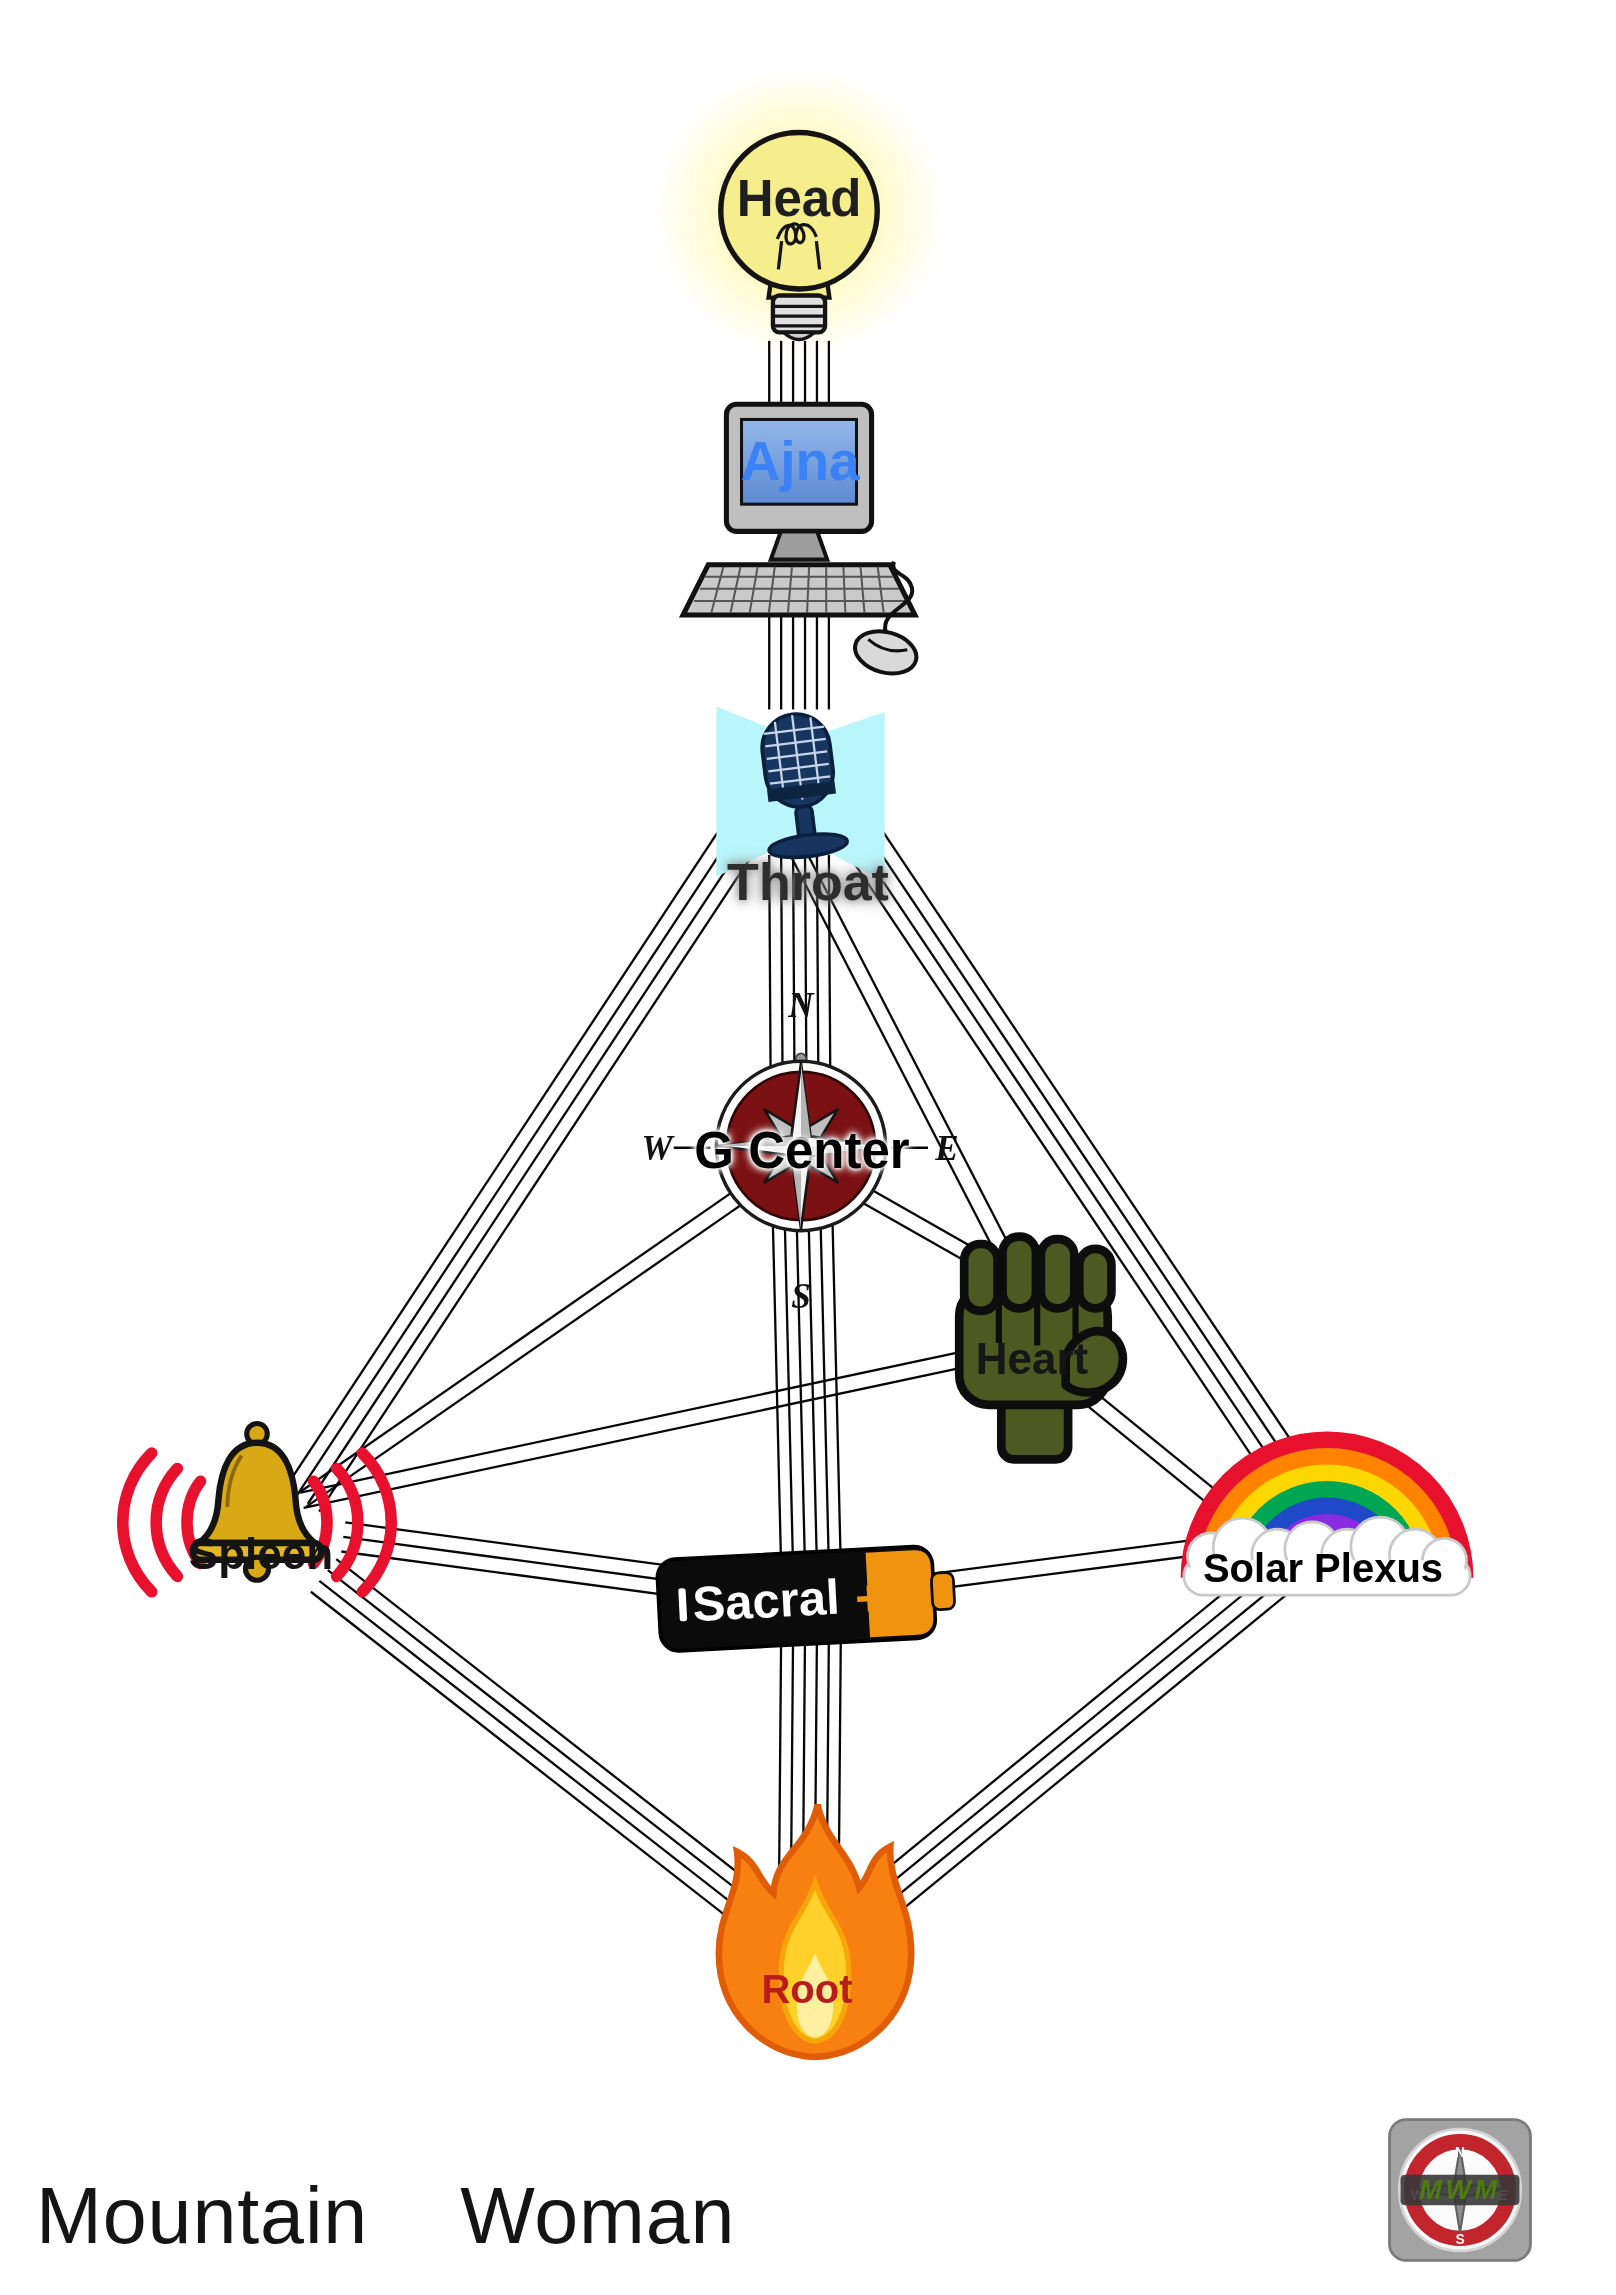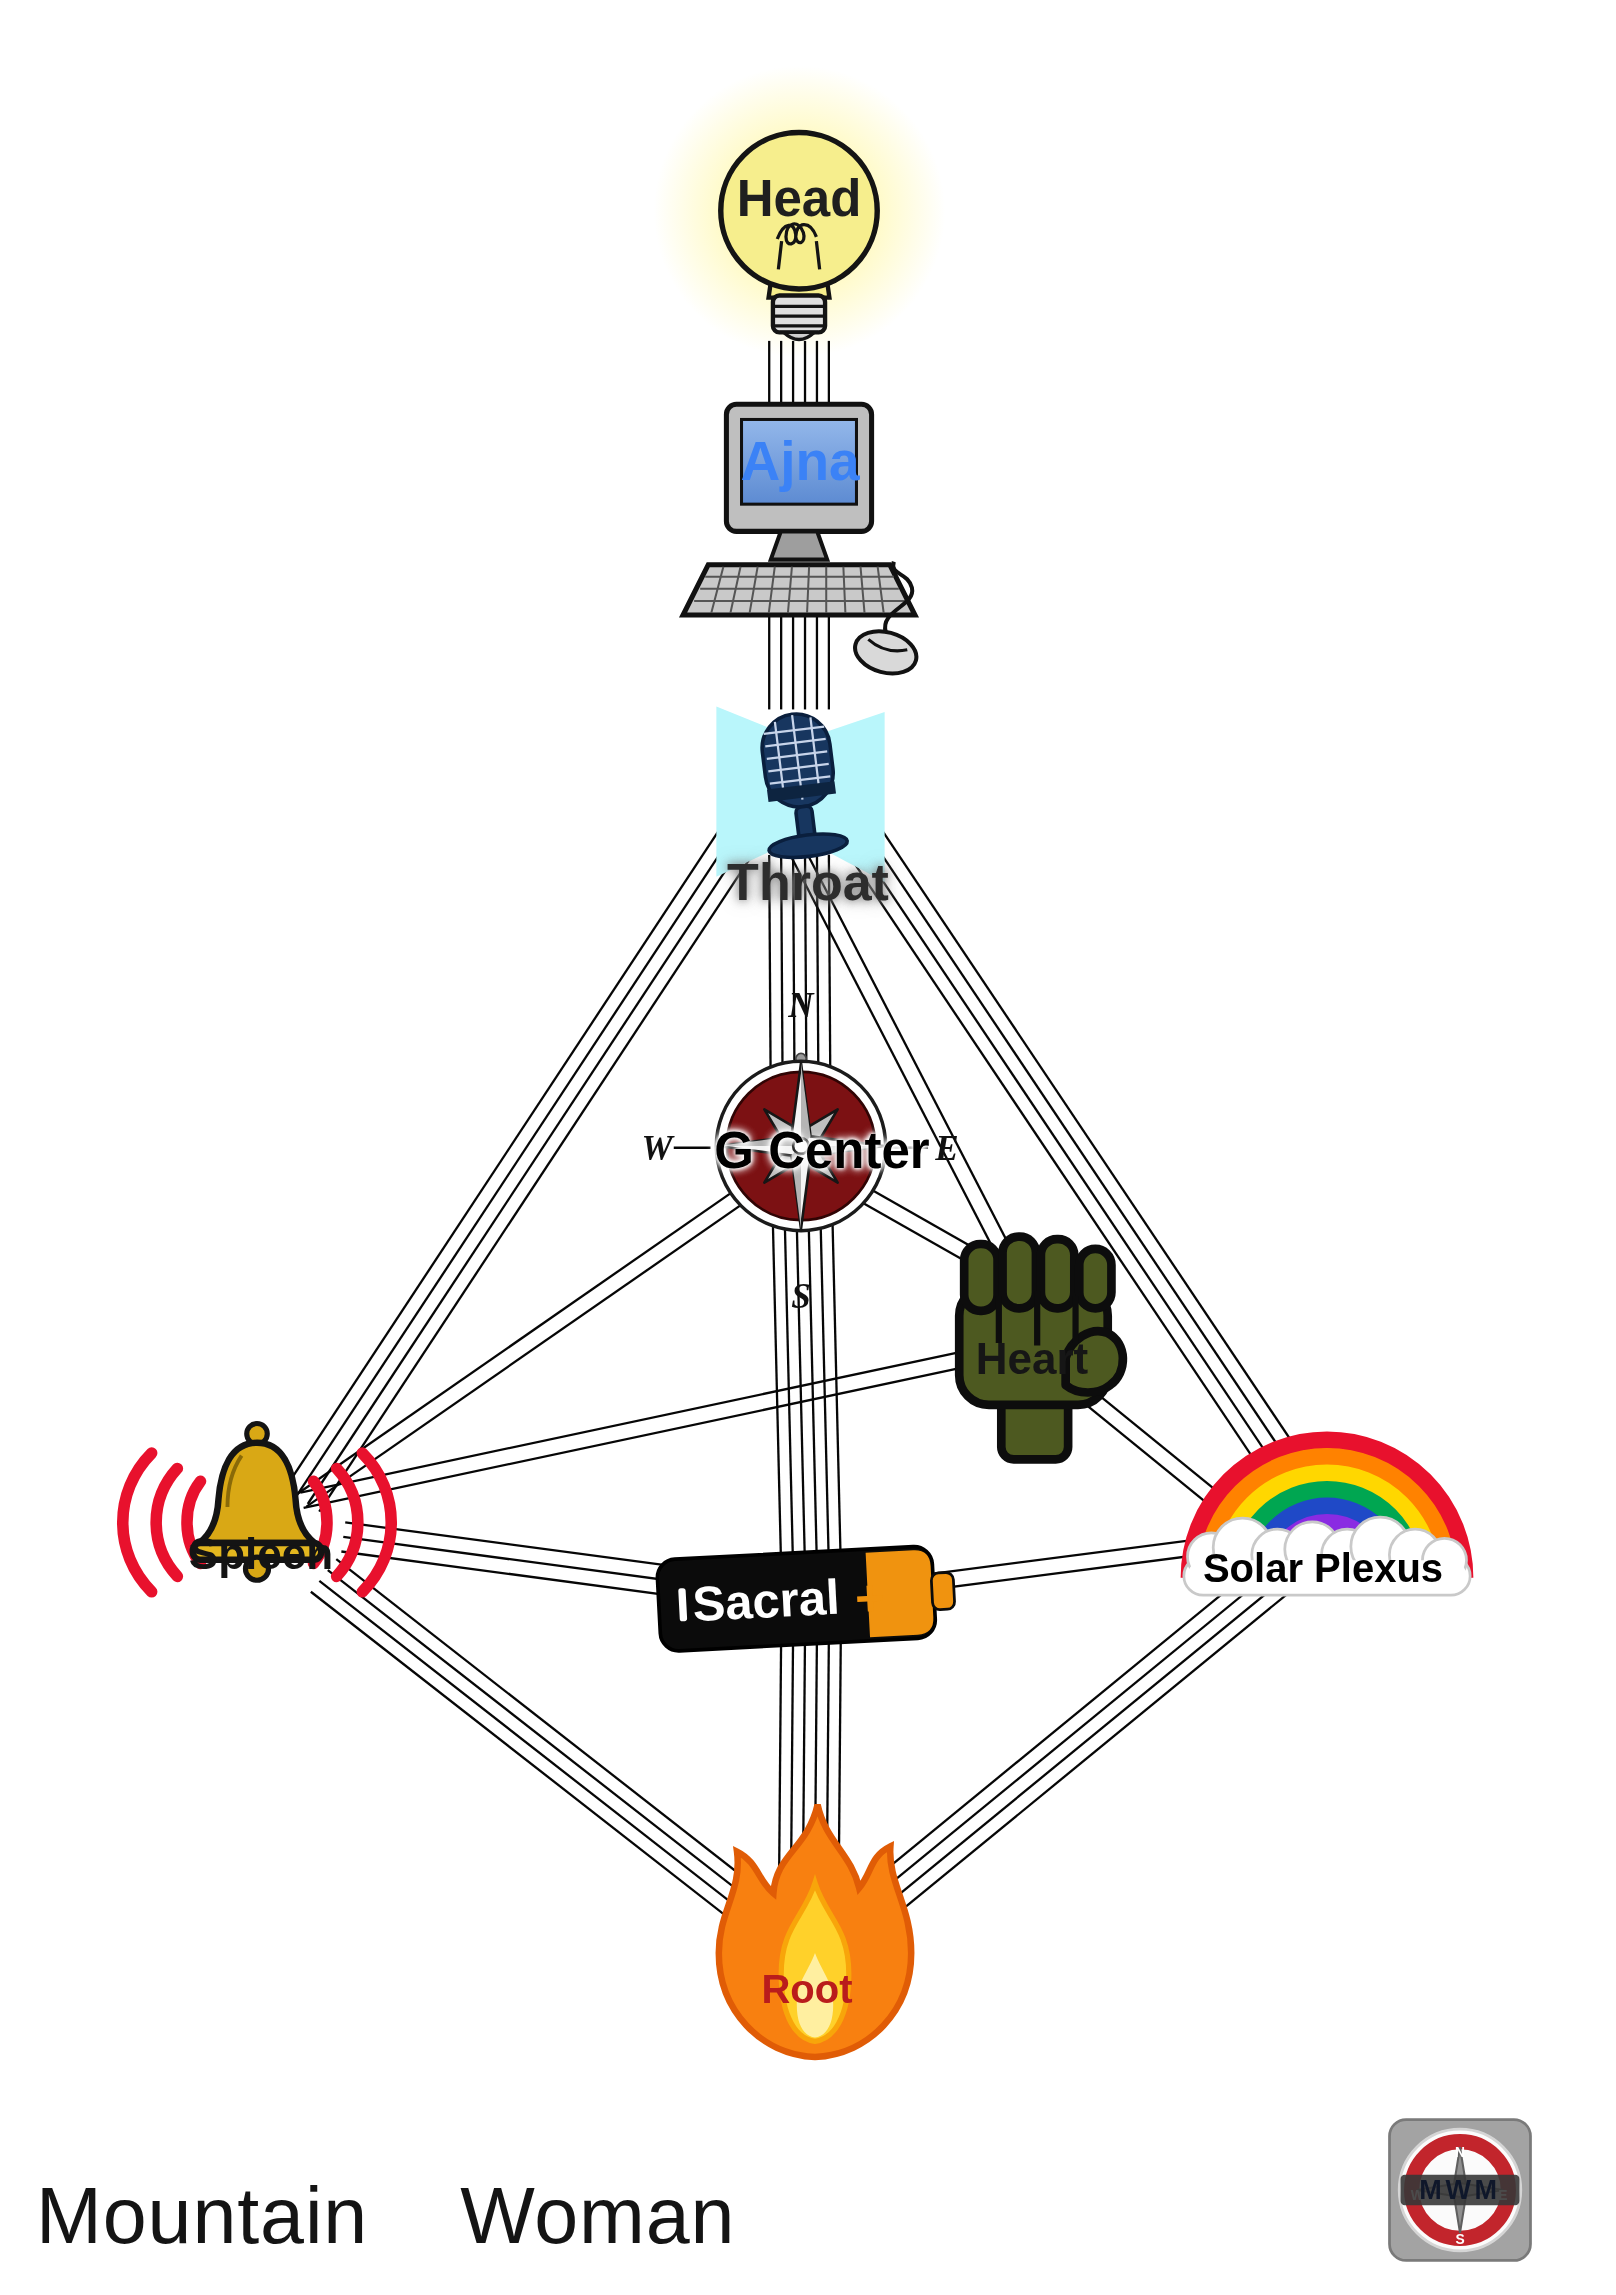--- a/index.html
+++ b/index.html
@@ -145,21 +145,21 @@
     <polygon points="110,15 121,99 110,110" fill="#b5b5b5"></polygon>
     <polygon points="205,110 121,121 110,110" fill="#b5b5b5"></polygon>
     <polygon points="110,205 99,121 110,110" fill="#b5b5b5"></polygon>
     <polygon points="15,110 99,99 110,110" fill="#b5b5b5"></polygon>
     <circle cx="110" cy="110" r="9" fill="#fdfdfd" stroke="#161616" stroke-width="3"></circle>
   </svg>
   <div class="lbl serifcap" style="left:801px;top:1005px;font-size:35px;color:#111;">N</div>
   <div class="lbl serifcap" style="left:801px;top:1296px;font-size:35px;color:#111;">S</div>
   <div class="lbl serifcap" style="left:657px;top:1148px;font-size:35px;color:#111;">W</div>
   <div class="lbl serifcap" style="left:947px;top:1148px;font-size:35px;color:#111;">E</div>
-  <div class="lbl halo" style="left:802px;top:1150px;font-size:51px;font-weight:700;color:#000;margin-left:20px;">G Center</div>
+  <div class="lbl halo" style="left:802px;top:1150px;font-size:51px;font-weight:700;color:#000;">G Center</div>
 
   <svg class="icon" style="left:932px;top:1219px;" width="198" height="248" viewBox="0 0 160 200">
     <g fill="#4d5920" stroke="#0d0d0d" stroke-width="7" stroke-linejoin="round">
       <rect x="56" y="142" width="54" height="52" rx="10"></rect>
       <rect x="22" y="54" width="120" height="96" rx="24"></rect>
       <rect x="26" y="20" width="27" height="54" rx="13"></rect>
       <rect x="57" y="14" width="27" height="58" rx="13"></rect>
       <rect x="88" y="16" width="27" height="56" rx="13"></rect>
       <rect x="119" y="24" width="26" height="48" rx="13"></rect>
       <path d="M142,92 C158,100 158,124 144,134 C134,142 118,142 108,134 L108,112 C112,98 128,86 142,92 Z"></path>
@@ -235,16 +235,16 @@
     <circle cx="55" cy="55" r="44" fill="#fbfbfb" stroke="#d5d5d5" stroke-width="2"></circle>
     <circle cx="55" cy="55" r="35" fill="none" stroke="#c2252c" stroke-width="11"></circle>
     <polygon points="55,24 60,55 55,86 50,55" fill="#8f8f8f" stroke="#5f5f5f" stroke-width="1.5"></polygon>
     <polygon points="24,55 55,50 86,55 55,60" fill="#c7c7c7" stroke="#5f5f5f" stroke-width="1.5"></polygon>
     <text x="55" y="31" text-anchor="middle" font-size="10" font-weight="bold" fill="#fff" font-family="Liberation Sans, sans-serif">N</text>
     <text x="86" y="62" text-anchor="middle" font-size="10" font-weight="bold" fill="#fff" font-family="Liberation Sans, sans-serif">E</text>
     <text x="55" y="94" text-anchor="middle" font-size="10" font-weight="bold" fill="#fff" font-family="Liberation Sans, sans-serif">S</text>
     <text x="24" y="62" text-anchor="middle" font-size="10" font-weight="bold" fill="#fff" font-family="Liberation Sans, sans-serif">W</text>
     <rect x="12" y="44" width="86" height="22" rx="3" fill="rgba(55,55,55,0.9)"></rect>
   </svg>
-  <div class="lbl" style="left:1460px;top:2190px;font-size:27px;font-weight:700;color:#0f172a;letter-spacing:3.7px;">MWM</div>
+  <div class="lbl" style="left:1460px;top:2190px;font-size:27px;font-weight:700;color:#4d7c0f;letter-spacing:3.7px;font-style:italic;">MWM</div>
 
 </div>
 
 
 </body></html>

